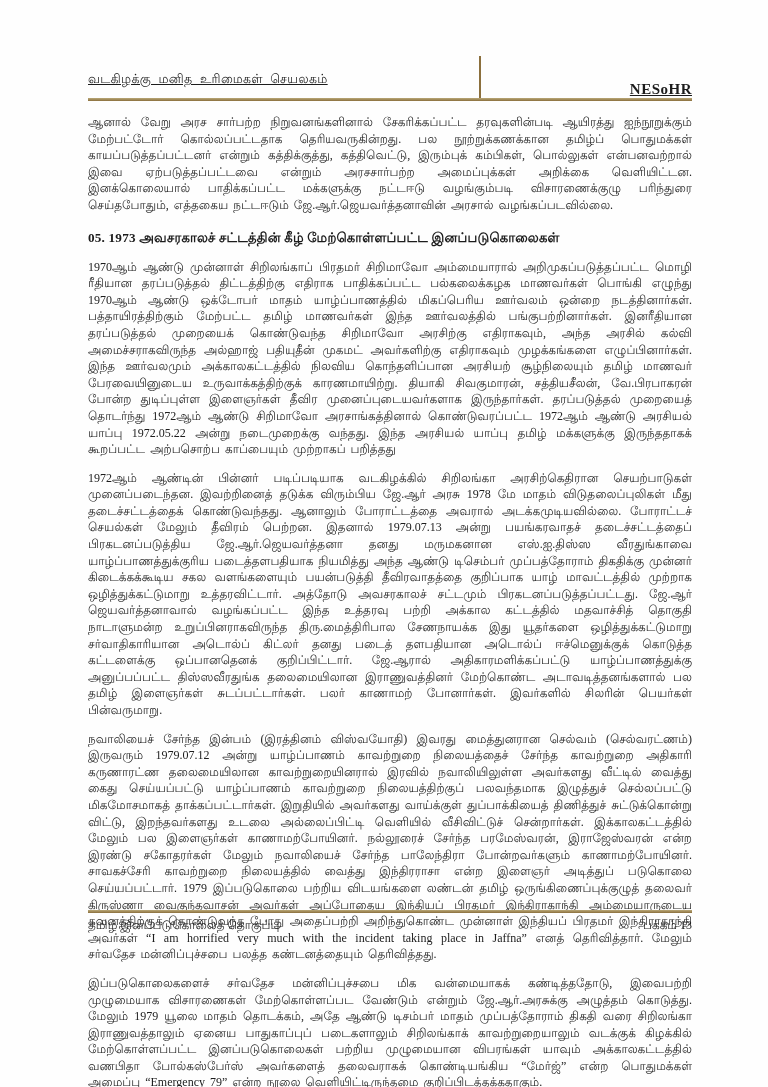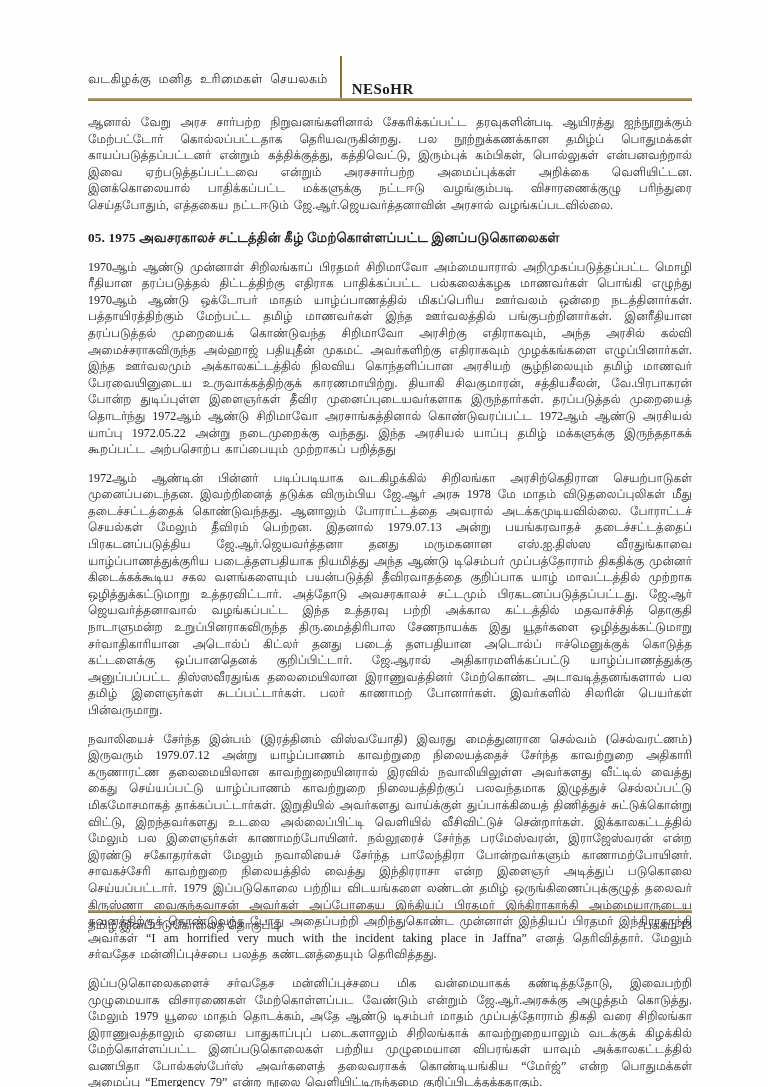--- a/index.html
+++ b/index.html
@@ -19,23 +19,24 @@
   }
   .content-col {
     position: absolute;
     left: 88px;
     top: 54px;
     width: 604px;
   }
   
   .header-row {
     display: flex;
-    justify-content: flex-start;
+    justify-content: space-between;
     align-items: flex-end;
     height: 44px;
+    text-decoration: underline;
   }
   .header-org {
     font-size: 12.5px;
     letter-spacing: 0.3px;
     padding-bottom: 10px;
     word-spacing: 4px;
   }
   .header-vbar {
     width: 2px;
     height: 42px;
@@ -98,21 +99,21 @@
       <span class="header-vbar"></span>
       <span class="header-acronym">NESoHR</span>
     </div>
 
     <div class="rule header-rule"></div>
 
     <div class="body-text">
 
       <p class="para">ஆனால் வேறு அரச சார்பற்ற நிறுவனங்களினால் சேகரிக்கப்பட்ட தரவுகளின்படி ஆயிரத்து ஐந்நூறுக்கும் மேற்பட்டோர் கொல்லப்பட்டதாக தெரியவருகின்றது. பல நூற்றுக்கணக்கான தமிழ்ப் பொதுமக்கள் காயப்படுத்தப்பட்டனர் என்றும் கத்திக்குத்து, கத்திவெட்டு, இரும்புக் கம்பிகள், பொல்லுகள் என்பனவற்றால் இவை ஏற்படுத்தப்பட்டவை என்றும் அரசசார்பற்ற அமைப்புக்கள் அறிக்கை வெளியிட்டன. இனக்கொலையால் பாதிக்கப்பட்ட மக்களுக்கு நட்டஈடு வழங்கும்படி விசாரணைக்குழு பரிந்துரை செய்தபோதும், எத்தகைய நட்டஈடும் ஜே.ஆர்.ஜெயவர்த்தனாவின் அரசால் வழங்கப்படவில்லை.</p>
 
-      <h2 class="section-heading">05. 1975 அவசரகாலச் சட்டத்தின் கீழ் மேற்கொள்ளப்பட்ட இனப்படுகொலைகள்</h2>
+      <h2 class="section-heading">05. 1973 அவசரகாலச் சட்டத்தின் கீழ் மேற்கொள்ளப்பட்ட இனப்படுகொலைகள்</h2>
 
       <p class="para">1970ஆம் ஆண்டு முன்னாள் சிறிலங்காப் பிரதமர் சிறிமாவோ அம்மையாரால் அறிமுகப்படுத்தப்பட்ட மொழி ரீதியான தரப்படுத்தல் திட்டத்திற்கு எதிராக பாதிக்கப்பட்ட பல்கலைக்கழக மாணவர்கள் பொங்கி எழுந்து 1970ஆம் ஆண்டு ஒக்டோபர் மாதம் யாழ்ப்பாணத்தில் மிகப்பெரிய ஊர்வலம் ஒன்றை நடத்தினார்கள். பத்தாயிரத்திற்கும் மேற்பட்ட தமிழ் மாணவர்கள் இந்த ஊர்வலத்தில் பங்குபற்றினார்கள். இனரீதியான தரப்படுத்தல் முறையைக் கொண்டுவந்த சிறிமாவோ அரசிற்கு எதிராகவும், அந்த அரசில் கல்வி அமைச்சராகவிருந்த அல்ஹாஜ் பதியுதீன் முகமட் அவர்களிற்கு எதிராகவும் முழக்கங்களை எழுப்பினார்கள். இந்த ஊர்வலமும் அக்காலகட்டத்தில் நிலவிய கொந்தளிப்பான அரசியற் சூழ்நிலையும் தமிழ் மாணவர் பேரவையினுடைய உருவாக்கத்திற்குக் காரணமாயிற்று. தியாகி சிவகுமாரன், சத்தியசீலன், வே.பிரபாகரன் போன்ற துடிப்புள்ள இளைஞர்கள் தீவிர முனைப்புடையவர்களாக இருந்தார்கள். தரப்படுத்தல் முறையைத் தொடர்ந்து 1972ஆம் ஆண்டு சிறிமாவோ அரசாங்கத்தினால் கொண்டுவரப்பட்ட 1972ஆம் ஆண்டு அரசியல் யாப்பு 1972.05.22 அன்று நடைமுறைக்கு வந்தது. இந்த அரசியல் யாப்பு தமிழ் மக்களுக்கு இருந்ததாகக் கூறப்பட்ட அற்பசொற்ப காப்பையும் முற்றாகப் பறித்தது</p>
 
       <p class="para">1972ஆம் ஆண்டின் பின்னர் படிப்படியாக வடகிழக்கில் சிறிலங்கா அரசிற்கெதிரான செயற்பாடுகள் முனைப்படைந்தன. இவற்றினைத் தடுக்க விரும்பிய ஜே.ஆர் அரசு 1978 மே மாதம் விடுதலைப்புலிகள் மீது தடைச்சட்டத்தைக் கொண்டுவந்தது. ஆனாலும் போராட்டத்தை அவரால் அடக்கமுடியவில்லை. போராட்டச் செயல்கள் மேலும் தீவிரம் பெற்றன. இதனால் 1979.07.13 அன்று பயங்கரவாதச் தடைச்சட்டத்தைப் பிரகடனப்படுத்திய ஜே.ஆர்.ஜெயவர்த்தனா தனது மருமகனான எஸ்.ஐ.திஸ்ஸ வீரதுங்காவை யாழ்ப்பாணத்துக்குரிய படைத்தளபதியாக நியமித்து அந்த ஆண்டு டிசெம்பர் முப்பத்தோராம் திகதிக்கு முன்னர் கிடைக்கக்கூடிய சகல வளங்களையும் பயன்படுத்தி தீவிரவாதத்தை குறிப்பாக யாழ் மாவட்டத்தில் முற்றாக ஒழித்துக்கட்டுமாறு உத்தரவிட்டார். அத்தோடு அவசரகாலச் சட்டமும் பிரகடனப்படுத்தப்பட்டது. ஜே.ஆர் ஜெயவர்த்தனாவால் வழங்கப்பட்ட இந்த உத்தரவு பற்றி அக்கால கட்டத்தில் மதவாச்சித் தொகுதி நாடாளுமன்ற உறுப்பினராகவிருந்த திரு.மைத்திரிபால சேணநாயக்க இது யூதர்களை ஒழித்துக்கட்டுமாறு சர்வாதிகாரியான அடொல்ப் கிட்லர் தனது படைத் தளபதியான அடொல்ப் ஈச்மெனுக்குக் கொடுத்த கட்டளைக்கு ஒப்பானதெனக் குறிப்பிட்டார். ஜே.ஆரால் அதிகாரமளிக்கப்பட்டு யாழ்ப்பாணத்துக்கு அனுப்பப்பட்ட திஸ்ஸவீரதுங்க தலைமையிலான இராணுவத்தினர் மேற்கொண்ட அடாவடித்தனங்களால் பல தமிழ் இளைஞர்கள் சுடப்பட்டார்கள். பலர் காணாமற் போனார்கள். இவர்களில் சிலரின் பெயர்கள் பின்வருமாறு.</p>
 
       <p class="para">நவாலியைச் சேர்ந்த இன்பம் (இரத்தினம் விஸ்வயோதி) இவரது மைத்துனரான செல்வம் (செல்வரட்ணம்) இருவரும் 1979.07.12 அன்று யாழ்ப்பாணம் காவற்றுறை நிலையத்தைச் சேர்ந்த காவற்றுறை அதிகாரி கருணாரட்ண தலைமையிலான காவற்றுறையினரால் இரவில் நவாலியிலுள்ள அவர்களது வீட்டில் வைத்து கைது செய்யப்பட்டு யாழ்ப்பாணம் காவற்றுறை நிலையத்திற்குப் பலவந்தமாக இழுத்துச் செல்லப்பட்டு மிகமோசமாகத் தாக்கப்பட்டார்கள். இறுதியில் அவர்களது வாய்க்குள் துப்பாக்கியைத் திணித்துச் சுட்டுக்கொன்று விட்டு, இறந்தவர்களது உடலை அல்லைப்பிட்டி வெளியில் வீசிவிட்டுச் சென்றார்கள். இக்காலகட்டத்தில் மேலும் பல இளைஞர்கள் காணாமற்போயினர். நல்லூரைச் சேர்ந்த பரமேஸ்வரன், இராஜேஸ்வரன் என்ற இரண்டு சகோதரர்கள் மேலும் நவாலியைச் சேர்ந்த பாலேந்திரா போன்றவர்களும் காணாமற்போயினர். சாவகச்சேரி காவற்றுறை நிலையத்தில் வைத்து இந்திரராசா என்ற இளைஞர் அடித்துப் படுகொலை செய்யப்பட்டார். 1979 இப்படுகொலை பற்றிய விடயங்களை லண்டன் தமிழ் ஒருங்கிணைப்புக்குழுத் தலைவர் கிருஸ்ணா வைகுந்தவாசன் அவர்கள் அப்போதைய இந்தியப் பிரதமர் இந்திராகாந்தி அம்மையாருடைய கவனத்திற்குக் கொண்டுவந்த போது அதைப்பற்றி அறிந்துகொண்ட முன்னாள் இந்தியப் பிரதமர் இந்திராகாந்தி அவர்கள் “I am horrified very much with the incident taking place in Jaffna” எனத் தெரிவித்தார். மேலும் சர்வதேச மன்னிப்புச்சபை பலத்த கண்டனத்தையும் தெரிவித்தது.</p>
 
       <p class="para">இப்படுகொலைகளைச் சர்வதேச மன்னிப்புச்சபை மிக வன்மையாகக் கண்டித்ததோடு, இவைபற்றி முழுமையாக விசாரணைகள் மேற்கொள்ளப்பட வேண்டும் என்றும் ஜே.ஆர்.அரசுக்கு அழுத்தம் கொடுத்து. மேலும் 1979 யூலை மாதம் தொடக்கம், அதே ஆண்டு டிசம்பர் மாதம் முப்பத்தோராம் திகதி வரை சிறிலங்கா இராணுவத்தாலும் ஏனைய பாதுகாப்புப் படைகளாலும் சிறிலங்காக் காவற்றுறையாலும் வடக்குக் கிழக்கில் மேற்கொள்ளப்பட்ட இனப்படுகொலைகள் பற்றிய முழுமையான விபரங்கள் யாவும் அக்காலகட்டத்தில் வணபிதா போல்கஸ்பேர்ஸ் அவர்களைத் தலைவராகக் கொண்டியங்கிய “மேர்ஜ்” என்ற பொதுமக்கள் அமைப்பு “Emergency 79” என்ற நூலை வெளியிட்டிருந்தமை குறிப்பிடத்தக்கதாகும்.</p>
 
     </div>

